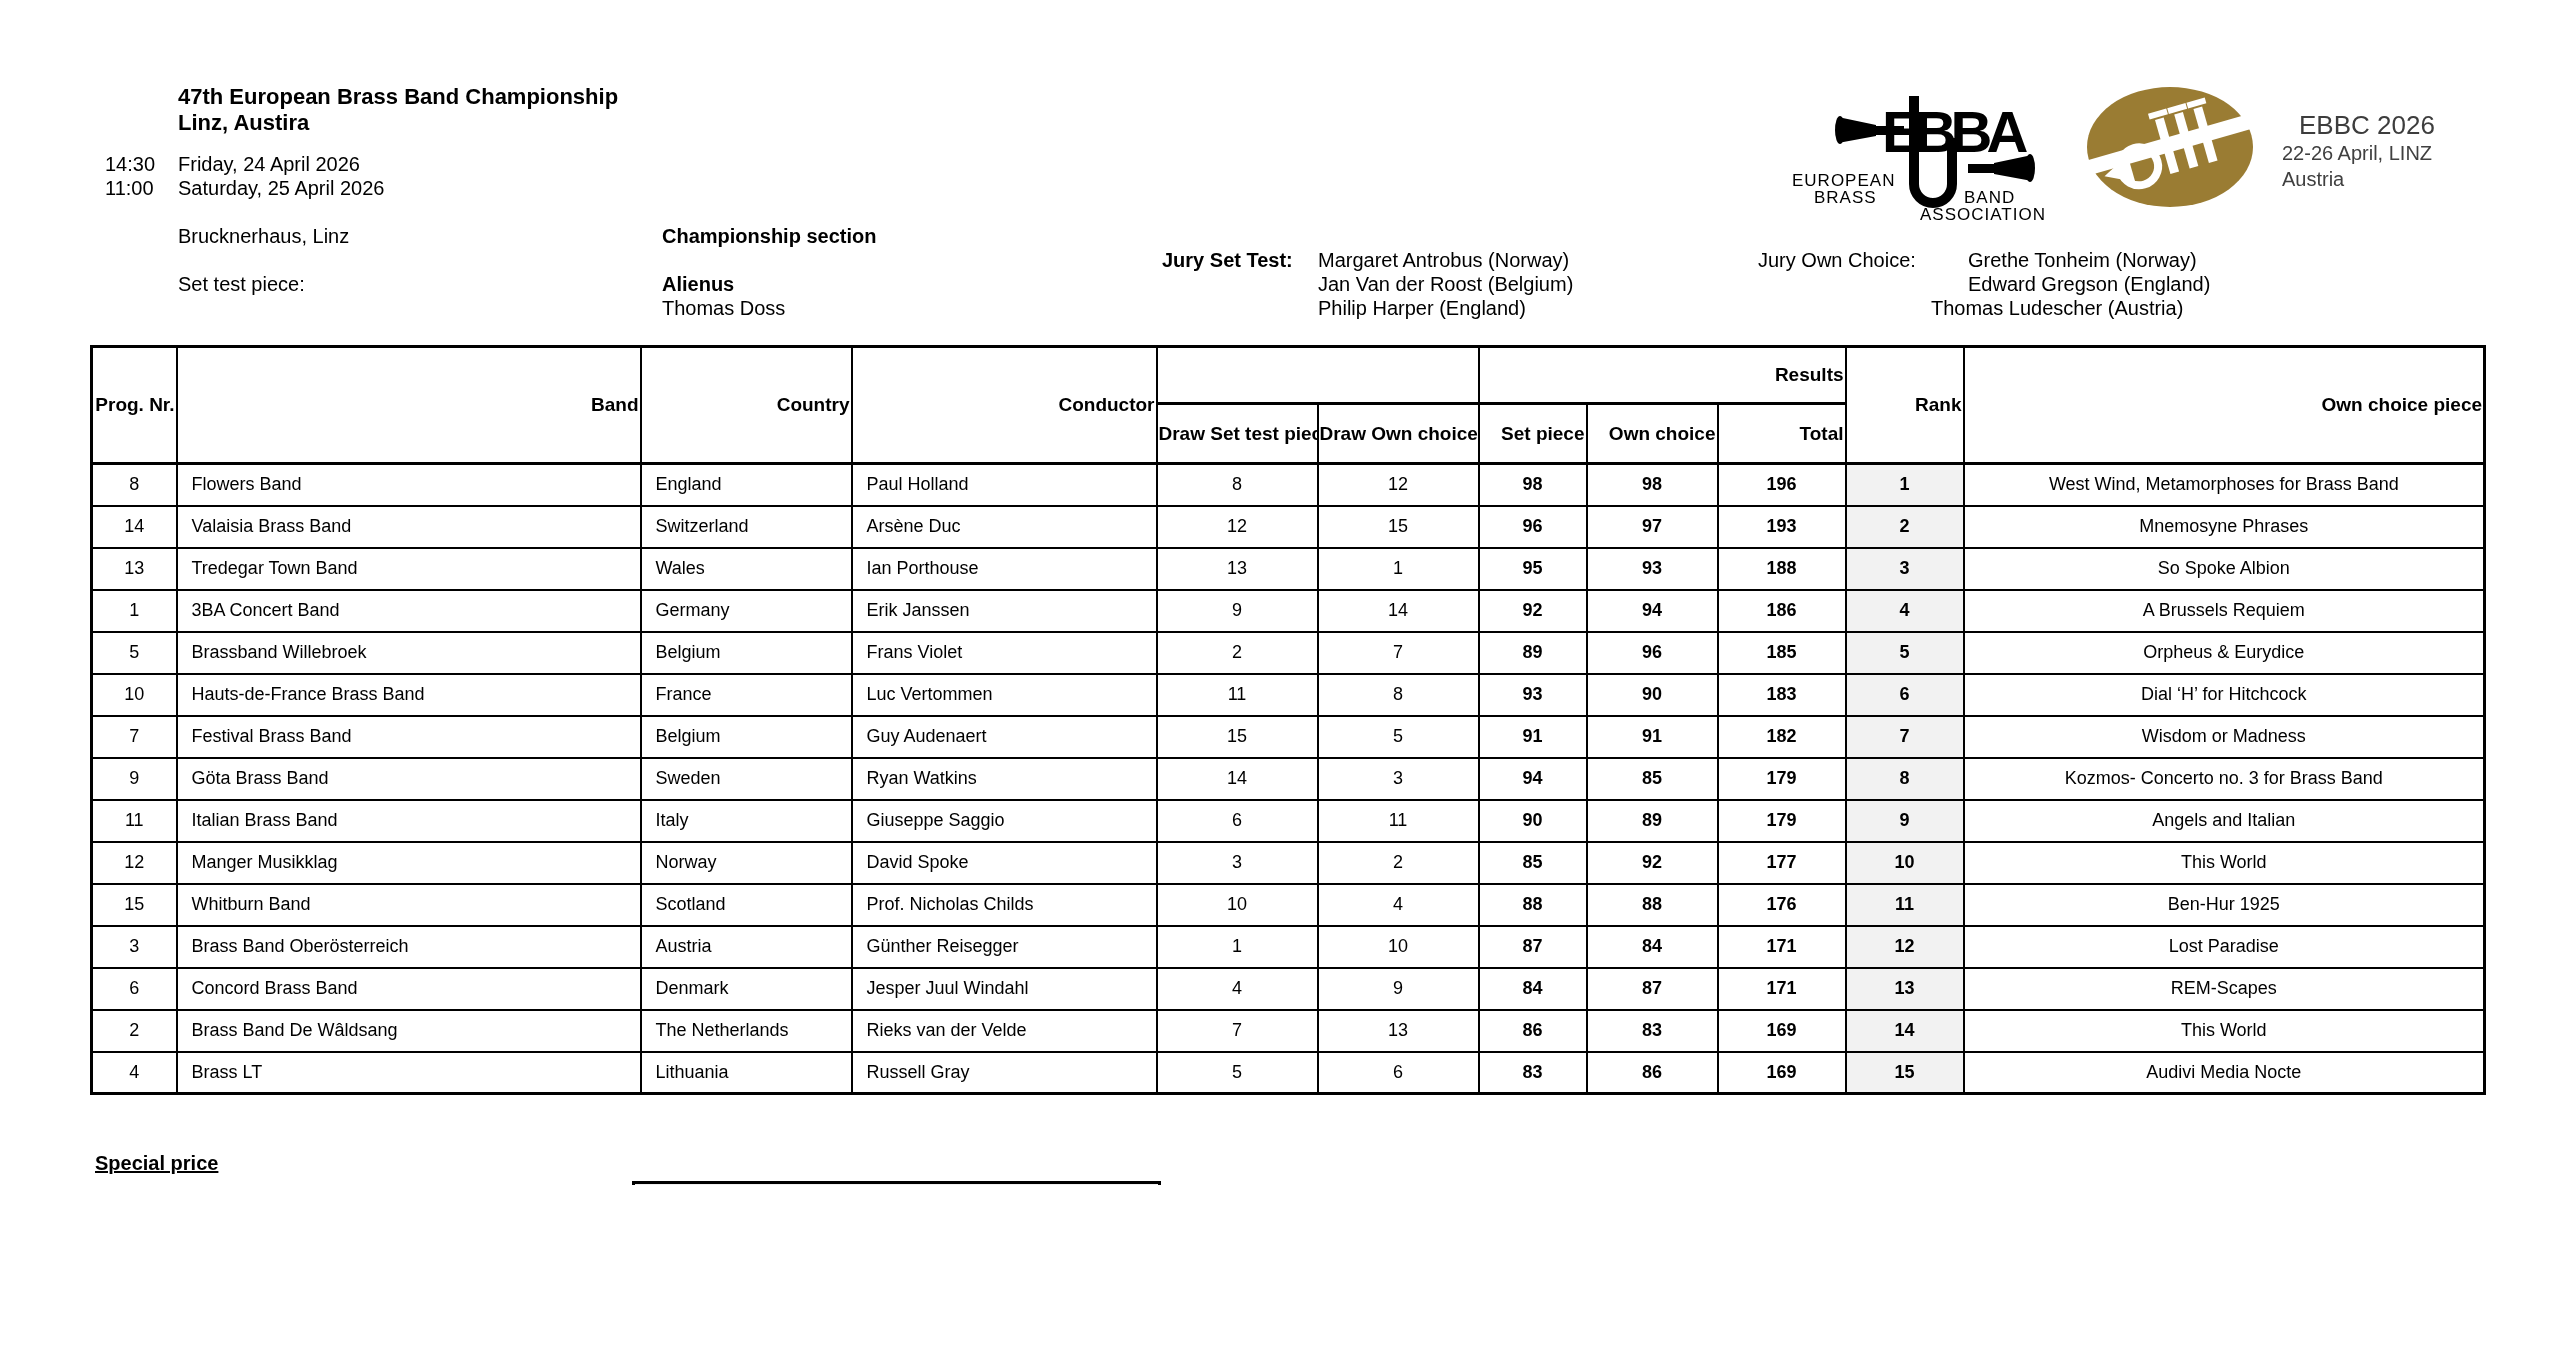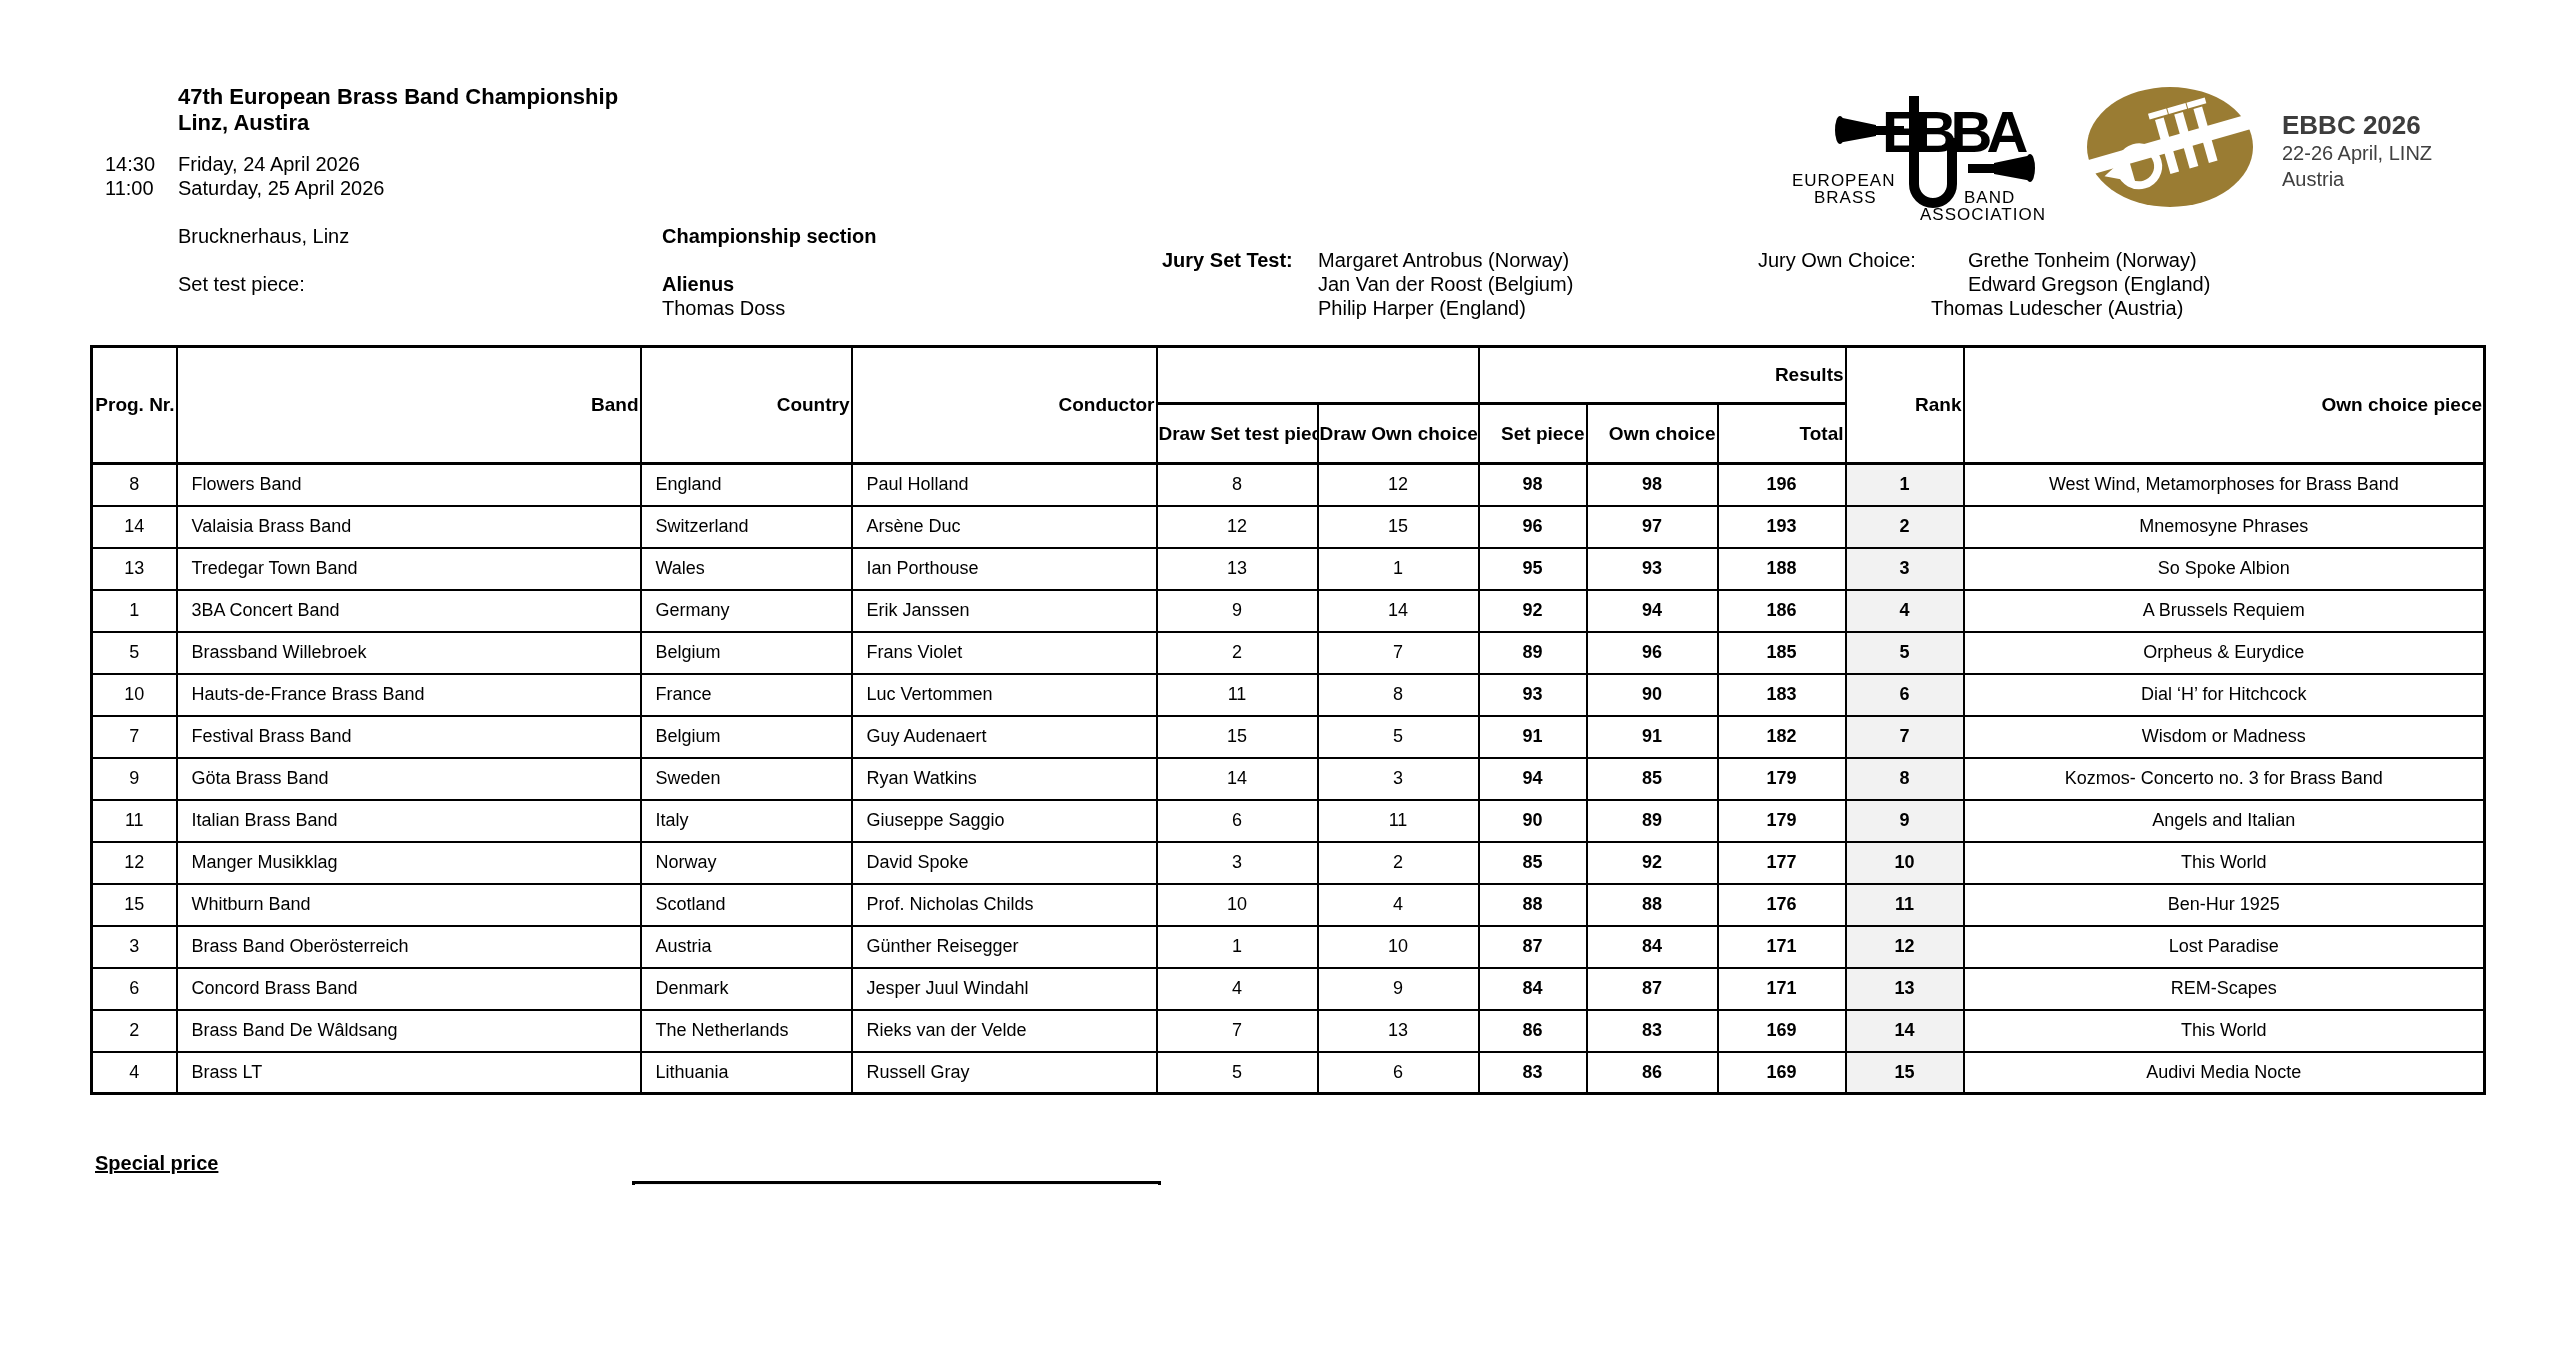--- a/index.html
+++ b/index.html
@@ -18,21 +18,21 @@
   table.results thead tr.h1{height:57px;}
   table.results thead tr.h2{height:60px;}
   table.results tbody tr{height:42px;}
   table.results td{font-size:18px;}
   .c{text-align:center;}
   .l{text-align:left;padding-left:14px;}
   .rank{background:#f2f2f2;}
   
   .special-heading{font-size:20px;font-weight:700;text-decoration:underline;}
   .soloist-box{position:absolute;left:632px;top:1181px;width:523px;height:52px;border:3px solid #000;background:#f0f0f0;display:flex;flex-direction:column;align-items:flex-end;justify-content:center;font-size:18px;font-weight:700;line-height:24px;}
-  .ebbc-title{font-size:26px;font-weight:700;color:#3d3d3d;line-height:30px;}
+  .ebbc-title{font-size:26px;font-weight:400;color:#3d3d3d;line-height:30px;margin-left:17px;}
   .ebbc-sub{font-size:20px;color:#404040;line-height:26px;}
 </style>
 </head>
 <body>
 
 <div id="page">
 
   <div class="abs title" style="left:178px;top:84px;">
     <div>47th European Brass Band Championship</div>
     <div>Linz, Austira</div>

